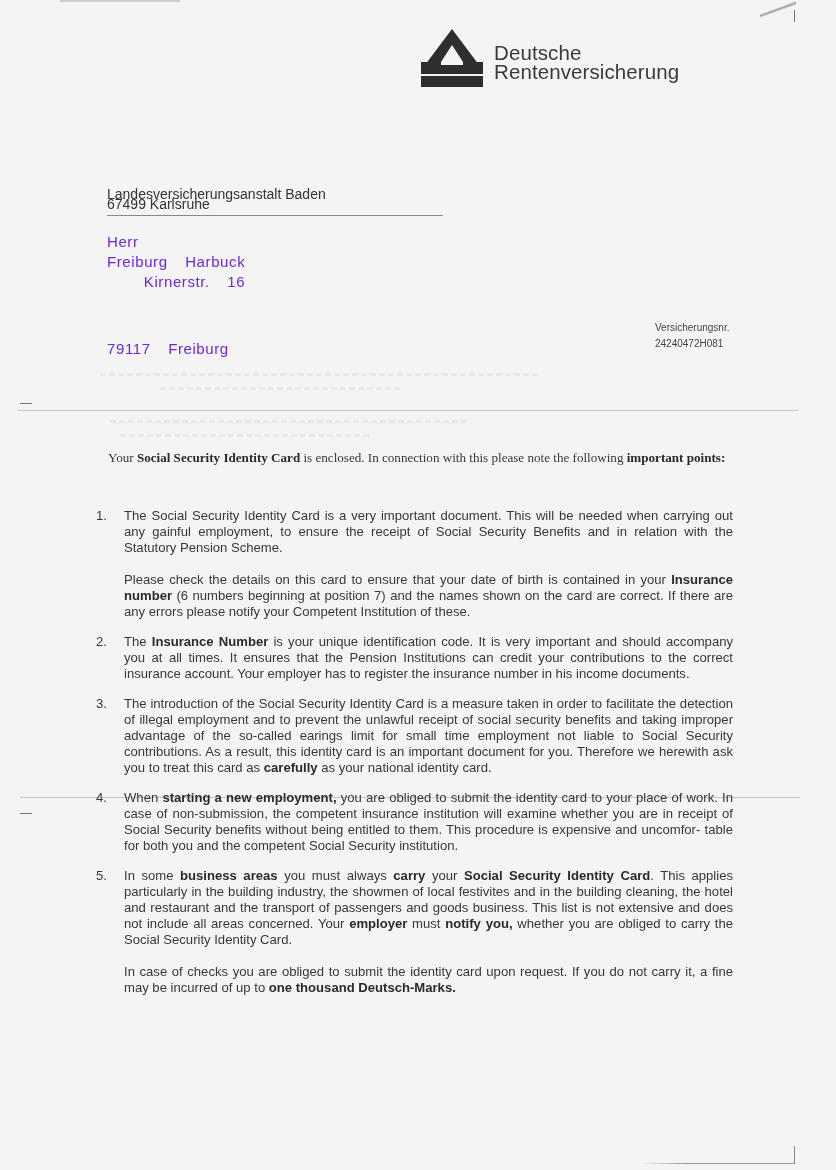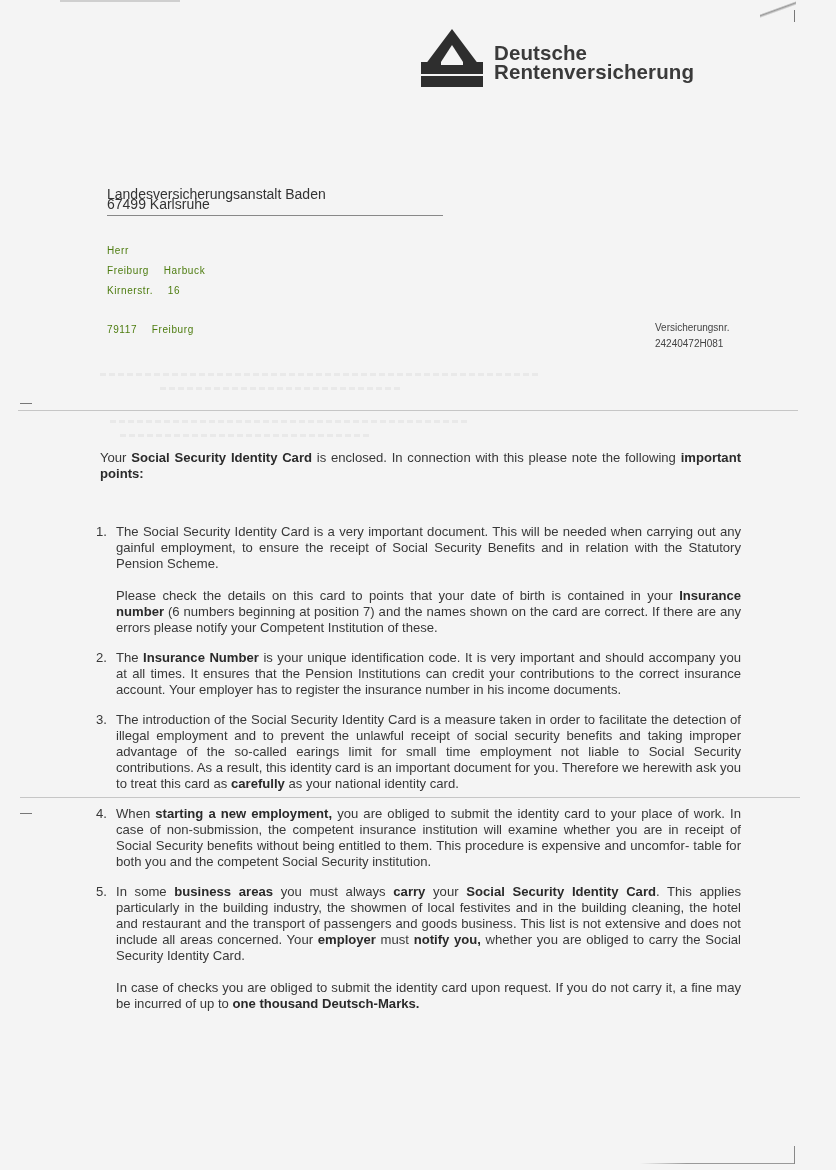--- a/index.html
+++ b/index.html
@@ -20,41 +20,41 @@
   .scan-corner-tick { position: absolute; left: 794px; top: 10px; width: 1px; height: 12px; background: #777; }
   .scan-bottom-line { position: absolute; left: 640px; top: 1163px; width: 155px; height: 1px;
     background: linear-gradient(90deg, transparent, #999 30%, #999); }
   .scan-bottom-tick { position: absolute; left: 794px; top: 1146px; width: 1px; height: 18px; background: #888; }
   .fold-line { position: absolute; height: 1px; background: #c6c6c6; }
   .margin-mark { position: absolute; width: 12px; height: 1px; background: #777; }
 
   
   .logo { position: absolute; left: 421px; top: 29px; display: flex; align-items: center; }
   .logo-mark { width: 62px; height: 58px; position: relative; }
-  .logo-text { margin-left: 11px; font-weight: bold; color: #3a3a3a; font-size: 20.5px; line-height: 19px; letter-spacing: 0.1px; margin-top: 8px; }
+  .logo-text { margin-left: 11px; font-weight: normal; color: #3a3a3a; font-size: 20.5px; line-height: 19px; letter-spacing: 0.1px; margin-top: 8px; }
 
   
   .sender { position: absolute; left: 107px; top: 189px; font-size: 14px; line-height: 10px; color: #333; }
   .sender-rule { position: absolute; left: 107px; top: 215px; width: 336px; height: 1px; background: #888; }
-  .address { position: absolute; left: 107px; top: 241px; font-size: 10px; line-height: 20px; color: #4d7c0f; letter-spacing: 0.6px; word-spacing: 4px; }
+  .address { position: absolute; left: 107px; top: 232px; font-size: 15px; line-height: 20px; color: #6d28d9; letter-spacing: 0.6px; word-spacing: 4px; }
   .address .gap { height: 19px; }
 
   .insurance { position: absolute; left: 655px; top: 320px; font-size: 10px; line-height: 16px; color: #444; }
 
   
   .ghost { position: absolute; height: 3px; background: repeating-linear-gradient(90deg, #e9e9e9 0 6px, transparent 6px 9px); }
 
   
   .body { position: absolute; left: 96px; top: 450px; width: 645px; font-size: 13.1px; line-height: 16px; color: #383838; text-align: justify; }
   .body b { color: #2a2a2a; }
-  .intro { margin: 0 0 42px 4px; }
+  .intro { margin: 0 0 42px 12px; font-family: Liberation Serif, serif; }
   ol.points { margin: 0; padding: 0; list-style: none; }
   ol.points li { position: relative; padding-left: 20px; margin-bottom: 14px; }
   ol.points li .num { position: absolute; left: 0; top: 0; }
-  ol.points li p { margin: 0; }
+  ol.points li p { margin: 8px; }
   ol.points li p + p { margin-top: 16px; }
 </style>
 </head>
 <body>
 
 <div class="page">
 
   <div class="scan-top-line"></div>
   <div class="scan-corner"></div>
   <div class="scan-corner-tick"></div>
@@ -87,40 +87,40 @@
 
   <div class="sender">
     <div>Landesversicherungsanstalt Baden</div>
     <div>67499 Karlsruhe</div>
   </div>
   <div class="sender-rule"></div>
 
   <div class="address">
     <div>Herr</div>
     <div style="white-space:pre;">Freiburg  Harbuck</div>
-    <div style="white-space:pre;">Kirnerstr.  16</div>
+    <div style="white-space:pre;text-align:right;">Kirnerstr.  16</div>
     <div class="gap"></div>
-    <div style="white-space:pre;">79117  Freiburg</div>
+    <div style="white-space:pre;margin-top:28px;">79117  Freiburg</div>
   </div>
 
   <div class="insurance">
     <div>Versicherungsnr.</div>
     <div>24240472H081</div>
   </div>
 
   <div class="body">
     <p class="intro">
       <span>Your </span><b>Social Security Identity Card</b><span> is enclosed. In connection with this please note the following </span><b>important points:</b>
     </p>
 
     <ol class="points">
       <li>
         <span class="num">1.</span>
         <p>The Social Security Identity Card is a very important document. This will be needed when carrying out any gainful employment, to ensure the receipt of Social Security Benefits and in relation with the Statutory Pension Scheme.</p>
-        <p><span>Please check the details on this card to points that your date of birth is contained in your </span><b>Insurance number</b><span> (6 numbers beginning at position 7) and the names shown on the card are correct. If there are any errors please notify your Competent Institution of these.</span></p>
+        <p><span>Please check the details on this card to ensure that your date of birth is contained in your </span><b>Insurance number</b><span> (6 numbers beginning at position 7) and the names shown on the card are correct. If there are any errors please notify your Competent Institution of these.</span></p>
       </li>
       <li>
         <span class="num">2.</span>
         <p><span>The </span><b>Insurance Number</b><span> is your unique identification code. It is very important and should accompany you at all times. It ensures that the Pension Institutions can credit your contributions to the correct insurance account. Your employer has to register the insurance number in his income documents.</span></p>
       </li>
       <li>
         <span class="num">3.</span>
         <p><span>The introduction of the Social Security Identity Card is a measure taken in order to facilitate the detection of illegal employment and to prevent the unlawful receipt of social security benefits and taking improper advantage of the so-called earings limit for small time employment not liable to Social Security contributions. As a result, this identity card is an important document for you. Therefore we herewith ask you to treat this card as </span><b>carefully</b><span> as your national identity card.</span></p>
       </li>
       <li>

